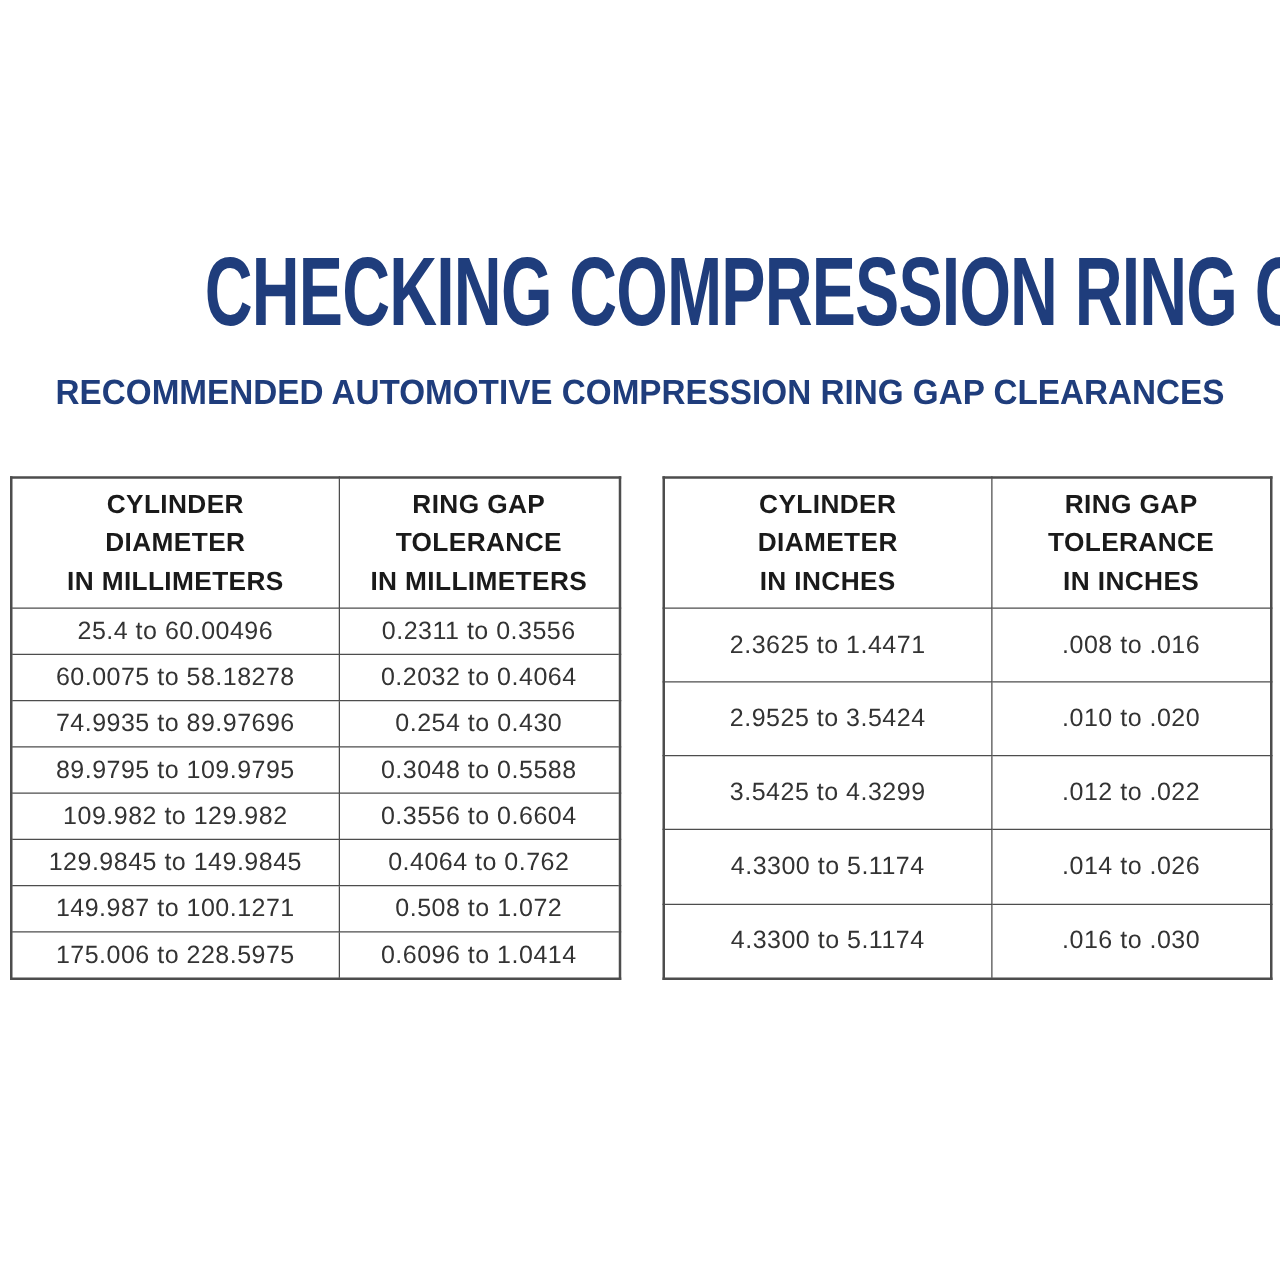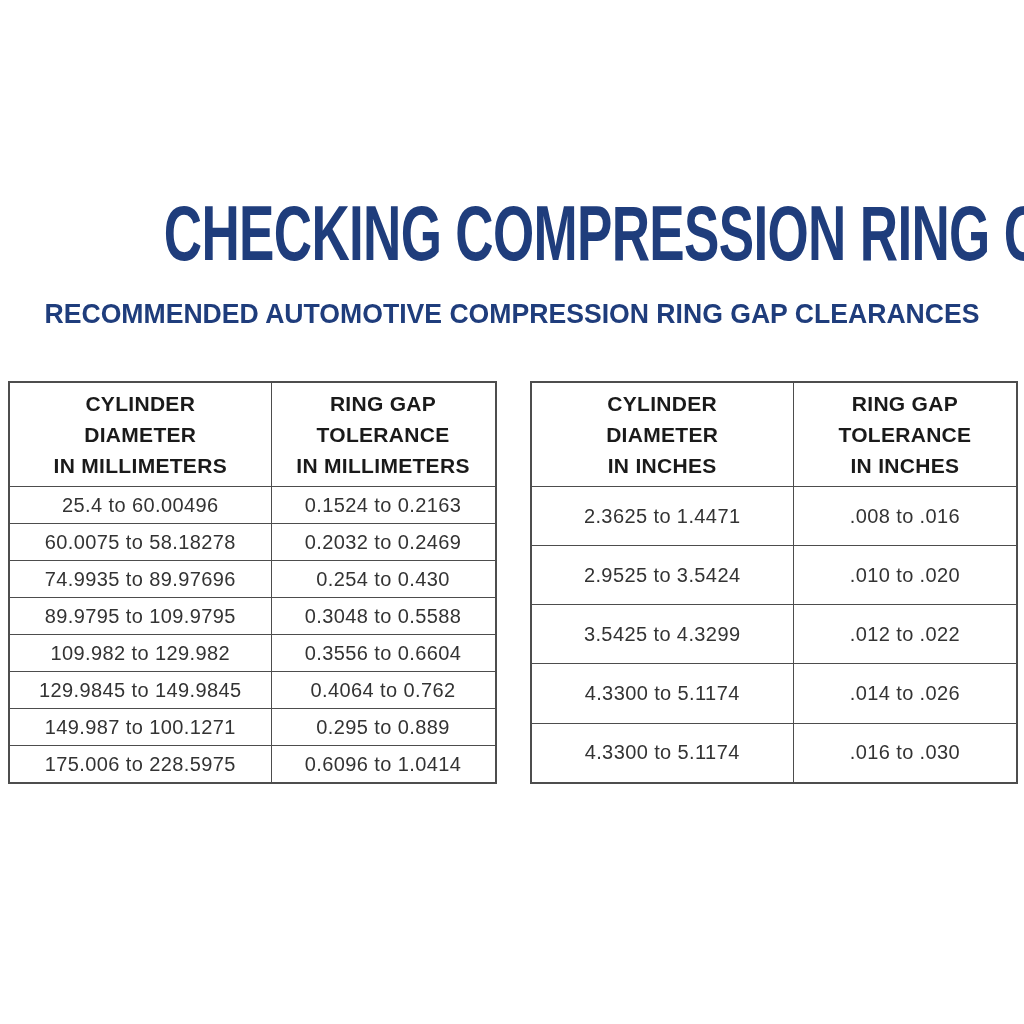--- a/index.html
+++ b/index.html
@@ -93,45 +93,45 @@
     <table class="spec-table">
         <thead>
           <tr>
             <th>CYLINDER<br>DIAMETER<br>IN MILLIMETERS</th>
             <th>RING GAP<br>TOLERANCE<br>IN MILLIMETERS</th>
           </tr>
         </thead>
         <tbody>
           <tr>
             <td>25.4 to 60.00496</td>
-            <td>0.1524 to 0.2163</td>
+            <td>0.2311 to 0.3556</td>
           </tr>
           <tr>
             <td>60.0075 to 58.18278</td>
-            <td>0.2032 to 0.2469</td>
+            <td>0.2032 to 0.4064</td>
           </tr>
           <tr>
             <td>74.9935 to 89.97696</td>
             <td>0.254 to 0.430</td>
           </tr>
           <tr>
             <td>89.9795 to 109.9795</td>
             <td>0.3048 to 0.5588</td>
           </tr>
           <tr>
             <td>109.982 to 129.982</td>
             <td>0.3556 to 0.6604</td>
           </tr>
           <tr>
             <td>129.9845 to 149.9845</td>
             <td>0.4064 to 0.762</td>
           </tr>
           <tr>
             <td>149.987 to 100.1271</td>
-            <td>0.295 to 0.889</td>
+            <td>0.508 to 1.072</td>
           </tr>
           <tr>
             <td>175.006 to 228.5975</td>
             <td>0.6096 to 1.0414</td>
           </tr>
         </tbody>
       </table>
     <table class="spec-table">
         <thead>
           <tr>

